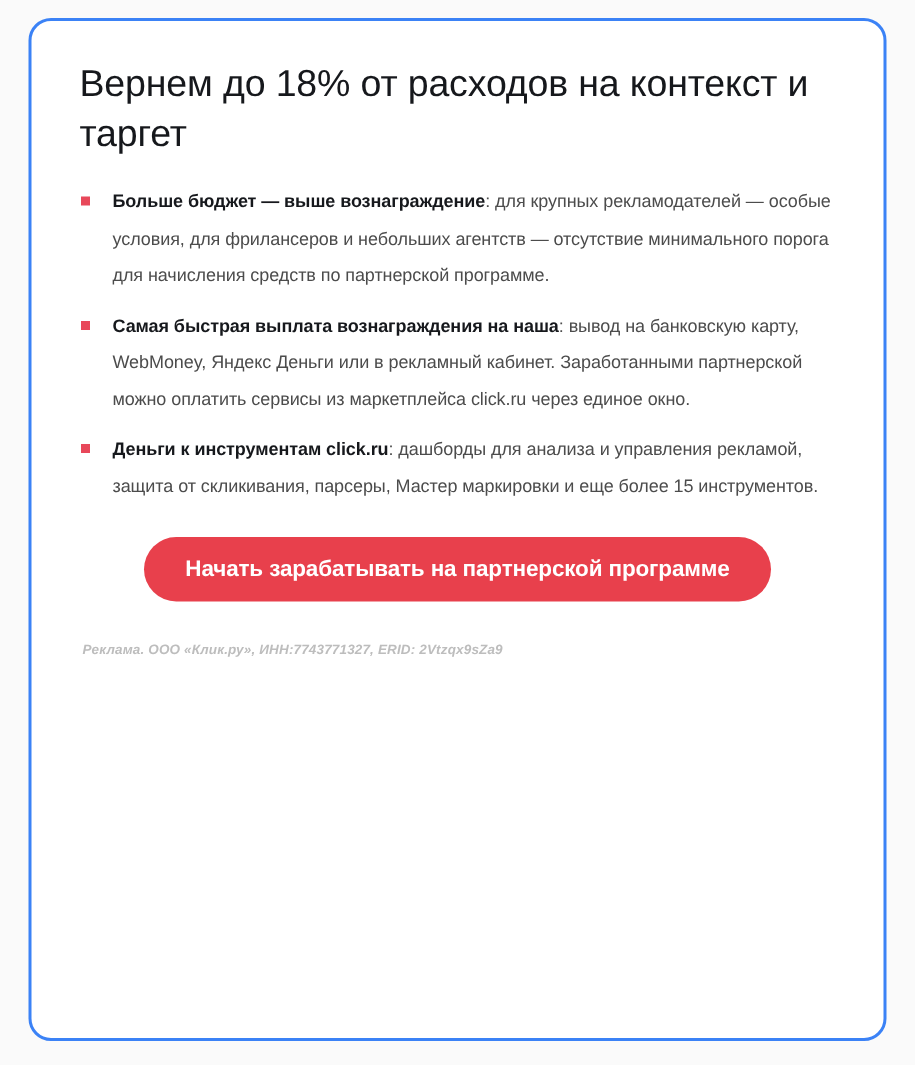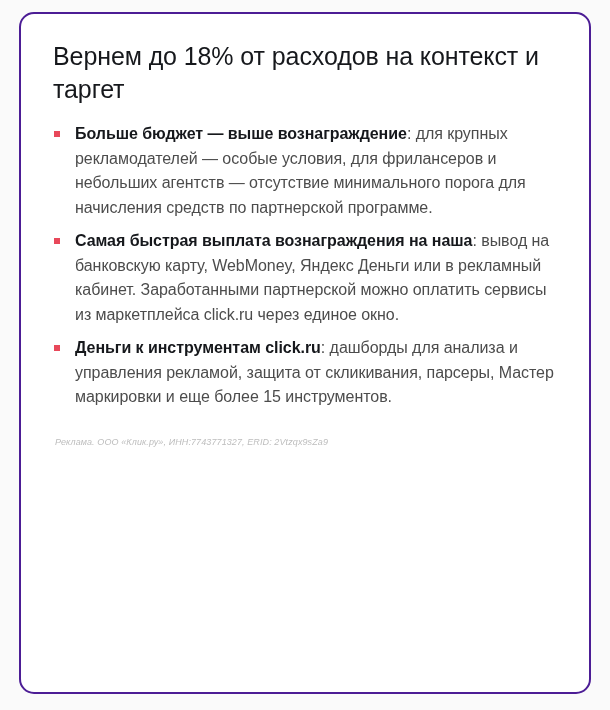--- a/index.html
+++ b/index.html
@@ -16,21 +16,21 @@
   }
 
   .ad-card {
     position: absolute;
     left: 19px;
     top: 12px;
     width: 572px;
     height: 682px;
     box-sizing: border-box;
     background: #ffffff;
-    border: 2px solid #4c1d95;
+    border: 2px solid #3b82f6;
     border-radius: 15px;
     padding: 0;
   }
 
   .card-inner {
     padding: 26px 32px 0 32px;
   }
 
   .ad-title {
     margin: 0;
@@ -44,21 +44,21 @@
   .benefit-list {
     list-style: none;
     margin: 16px 0 0 0;
     padding: 0;
   }
 
   .benefit-item {
     position: relative;
     padding-left: 22px;
     margin-bottom: 9px;
-    font-size: 16px;
+    font-size: 12px;
     line-height: 24.5px;
     color: #4c4c4c;
     letter-spacing: -0.05px;
   }
 
   .benefit-item:last-child {
     margin-bottom: 0;
   }
 
   .bullet-marker {
@@ -100,20 +100,21 @@
 
   .disclaimer {
     margin: 26px 0 0 0;
     padding-left: 2px;
     font-size: 9px;
     line-height: 12px;
     font-style: italic;
     color: #bdbdbd;
     letter-spacing: 0.1px;
     white-space: nowrap;
+    font-weight: bold;
   }
 </style>
 </head>
 <body>
 
 <div class="ad-card">
   <div class="card-inner">
 
     <h1 class="ad-title">Вернем до 18% от расходов на контекст и таргет</h1>
 
@@ -125,17 +126,20 @@
       <li class="benefit-item">
         <span class="bullet-marker"></span>
         <span class="benefit-lead">Самая быстрая выплата вознаграждения на наша</span><span class="benefit-rest">: вывод на банковскую карту, WebMoney, Яндекс Деньги или в рекламный кабинет. Заработанными партнерской можно оплатить сервисы из маркетплейса click.ru через единое окно.</span>
       </li>
       <li class="benefit-item">
         <span class="bullet-marker"></span>
         <span class="benefit-lead">Деньги к инструментам click.ru</span><span class="benefit-rest">: дашборды для анализа и управления рекламой, защита от скликивания, парсеры, Мастер маркировки и еще более 15 инструментов.</span>
       </li>
     </ul>
 
+    <div class="cta-wrap">
+      <button type="button" class="cta-button">Начать зарабатывать на партнерской программе</button>
+    </div>
 
     <p class="disclaimer">Реклама. ООО «Клик.ру», ИНН:7743771327, ERID: 2Vtzqx9sZa9</p>
 
   </div>
 </div>
 
 </body></html>

